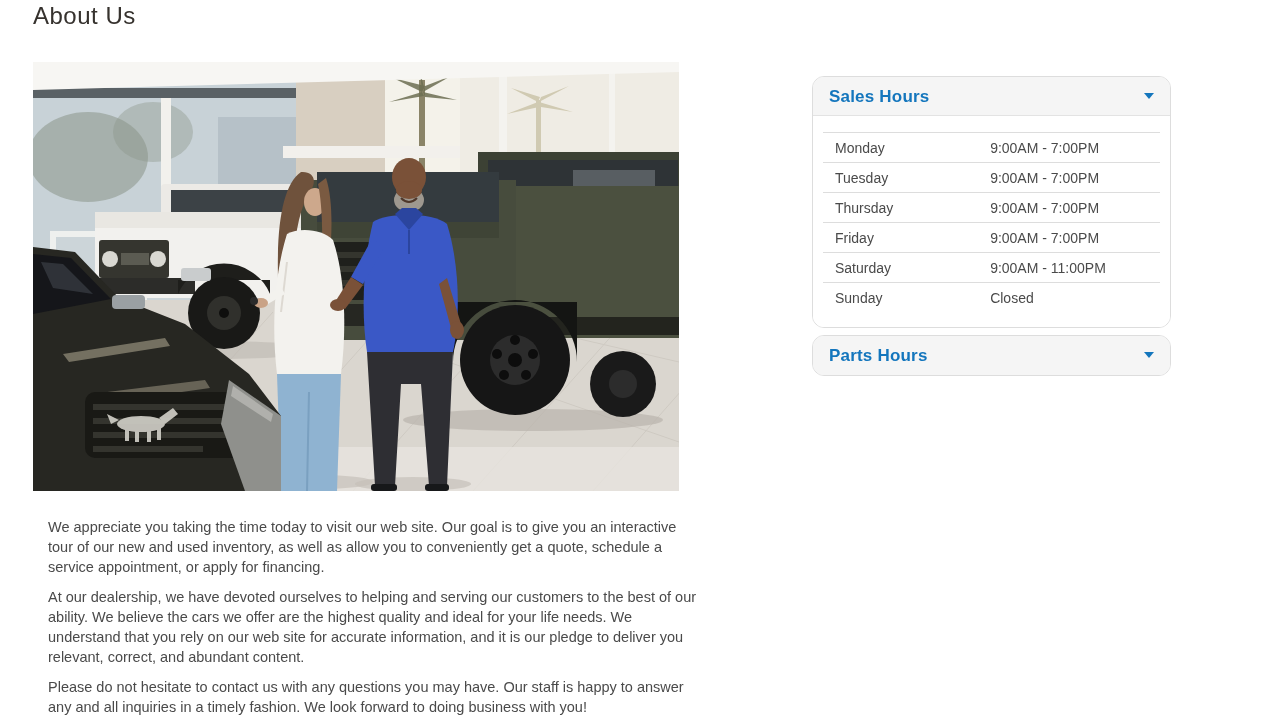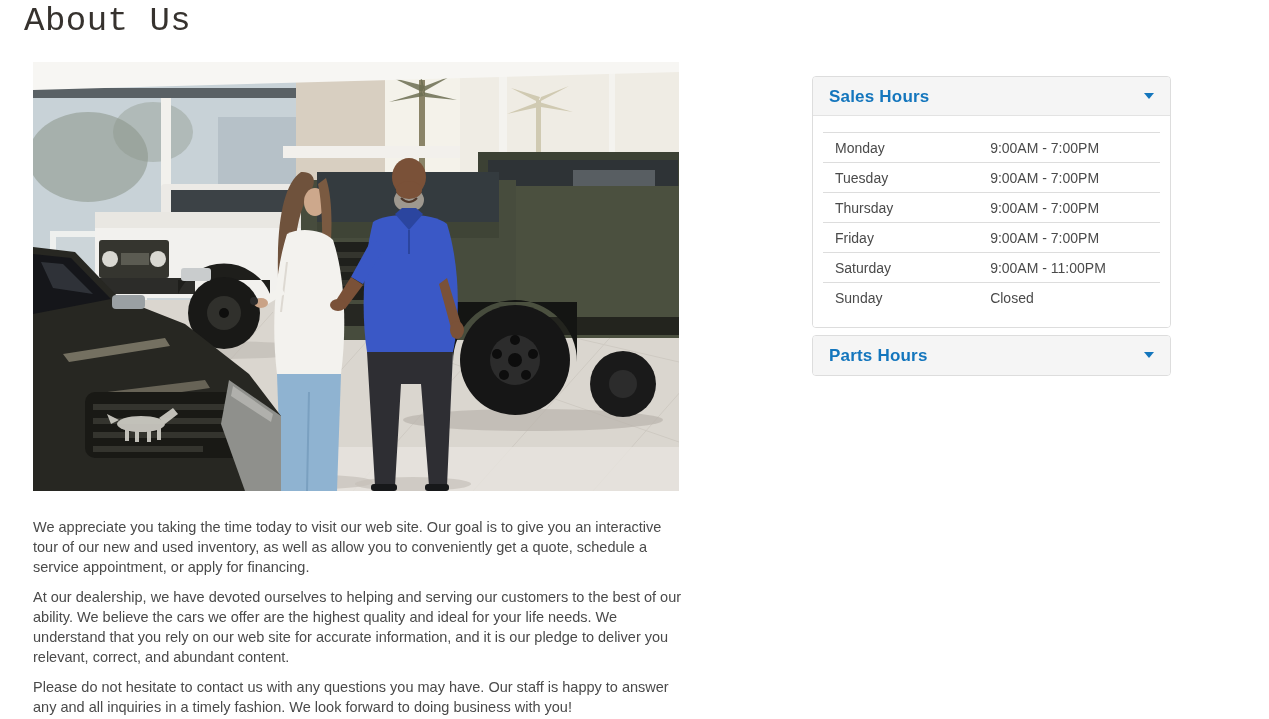--- a/index.html
+++ b/index.html
@@ -4,40 +4,39 @@
 <style>
   * { box-sizing: border-box; }
   html,body { margin:0; padding:0; background:#fff; }
   body { font-family:"Liberation Sans", sans-serif; }
   .page {
     position:relative; width:1269px; height:719px;
     background:#ffffff; overflow:hidden;
   }
   
   .page-title {
-    position:absolute; left:24px; top:2px; margin:0;
-    font-size:34px; font-weight:500; letter-spacing:.5px;
+    position:absolute; left:33px; top:2px; margin:0;
+    font-size:24px; font-weight:500; letter-spacing:.5px;
     color:#36322e;
-    font-family:Liberation Mono, monospace;
   }
   .photo-frame {
     position:absolute; left:33px; top:62px;
     width:646px; height:429px; overflow:hidden; background:#ece9e3;
   }
   .photo-frame svg { display:block; width:100%; height:100%; }
   .about-text {
-    position:absolute; left:33px; top:517px; width:654px;
+    position:absolute; left:48px; top:517px; width:654px;
     font-size:14.5px; line-height:20px; color:#4a4a4a;
   }
   .about-text p { margin:0 0 10px; }
   .about-text p:last-child { margin-bottom:0; }
   
   .hours-col { position:absolute; left:812px; top:76px; width:359px; }
   .accordion {
-    border:1px solid #ddd; border-radius:4px; background:#fff;
+    border:1px solid #ddd; border-radius:12px; background:#fff;
     margin-bottom:7px; overflow:hidden;
   }
   .accordion-header {
     position:relative; height:39px; line-height:39px;
     background:#f5f5f5; padding:0 36px 0 16px; cursor:pointer;
   }
   .accordion.expanded .accordion-header { border-bottom:1px solid #e3e3e3; }
   .accordion-title {
     color:#1476bd; font-size:17px; font-weight:bold; letter-spacing:.2px;
   }

